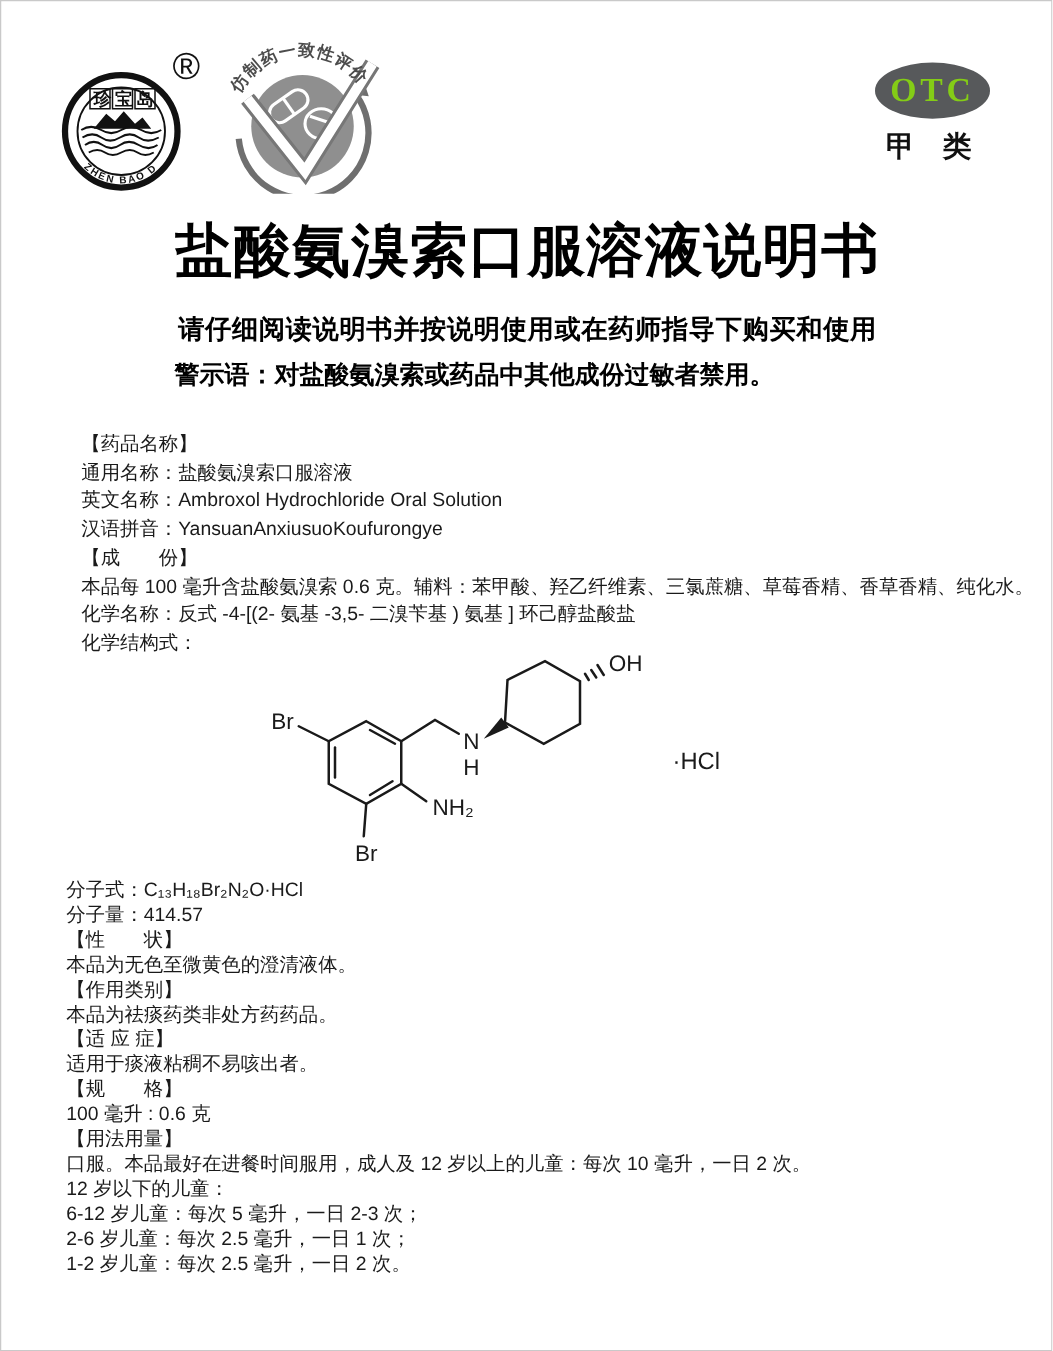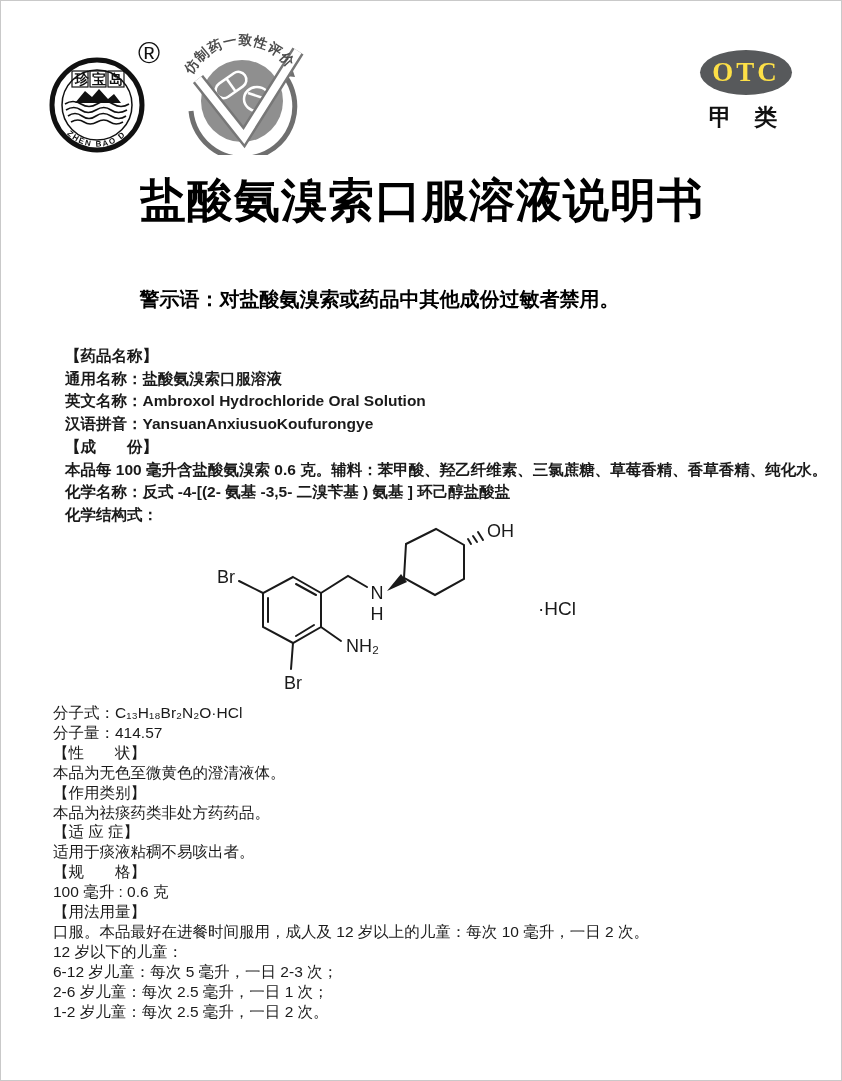--- a/index.html
+++ b/index.html
@@ -7,21 +7,21 @@
     position:relative;width:842px;height:1081px;box-sizing:border-box;
     background:#ffffff;border:1px solid #c9c9c9;overflow:hidden;
     font-family:"Liberation Sans","DejaVu Sans",sans-serif;color:#1a1a1a;
   }
   .abs{position:absolute;}
   
   .brand-svg{left:44px;top:36px;}
   .badge-svg{left:176px;top:28px;}
   .otc-oval{
     left:699px;top:49px;width:92px;height:45px;border-radius:50%;
-    background:#57595b;color:#fde047;text-align:center;line-height:45px;
+    background:#57595b;color:#84cc16;text-align:center;line-height:45px;
     font-family:"Liberation Serif","DejaVu Serif",serif;font-weight:bold;
     font-size:27px;letter-spacing:3px;
   }
   .otc-category{
     left:697px;top:101px;width:98px;text-align:center;
     font-size:23px;font-weight:bold;letter-spacing:8px;color:#111;
   }
   
   .title{
     left:0;top:169px;width:842px;text-align:center;
@@ -30,21 +30,21 @@
   .subtitle{
     left:0;top:248px;width:842px;text-align:center;
     font-size:21px;font-weight:bold;letter-spacing:0.5px;color:#000;
   }
   .warning{
     left:0;top:285px;width:757px;text-align:center;
     font-size:20px;font-weight:bold;color:#000;
   }
   
   .body-top{left:64px;top:344px;width:744px;font-size:15.5px;}
-  .body-top .ln{line-height:22.7px;white-space:nowrap;font-weight:bold;}
+  .body-top .ln{line-height:22.7px;white-space:nowrap;}
   .body-bottom{left:52px;top:702px;width:744px;font-size:15.5px;}
   .body-bottom .ln{line-height:19.9px;white-space:nowrap;}
   
   .molecule-svg{left:170px;top:498px;}
   .bond{stroke:#1a1a1a;stroke-width:2;fill:none;stroke-linecap:round;}
   .atom{font-family:"Liberation Sans","DejaVu Sans",sans-serif;font-size:18px;fill:#1a1a1a;}
   .salt{font-size:19px;}
   
   .brand-ink{stroke:#111;fill:none;}
   .brand-text{font-size:14px;font-weight:bold;fill:#111;letter-spacing:3px;}
@@ -97,20 +97,21 @@
     </defs>
     <text class="badge-arc">
       <textPath href="#badgeArc" startOffset="1%">仿制药一致性评价</textPath>
     </text>
   </svg>
 
   <div class="abs otc-oval">OTC</div>
   <div class="abs otc-category">甲 类</div>
 
   <div class="abs title">盐酸氨溴索口服溶液说明书</div>
+  <div class="abs subtitle">请仔细阅读说明书并按说明使用或在药师指导下购买和使用</div>
   <div class="abs warning">警示语：对盐酸氨溴索或药品中其他成份过敏者禁用。</div>
 
   <div class="abs body-top">
     <div class="ln">【药品名称】</div>
     <div class="ln">通用名称：盐酸氨溴索口服溶液</div>
     <div class="ln">英文名称：Ambroxol Hydrochloride Oral Solution</div>
     <div class="ln">汉语拼音：YansuanAnxiusuoKoufurongye</div>
     <div class="ln">【成　　份】</div>
     <div class="ln">本品每 100 毫升含盐酸氨溴索 0.6 克。辅料：苯甲酸、羟乙纤维素、三氯蔗糖、草莓香精、香草香精、纯化水。</div>
     <div class="ln">化学名称：反式 -4-[(2- 氨基 -3,5- 二溴苄基 ) 氨基 ] 环己醇盐酸盐</div>

